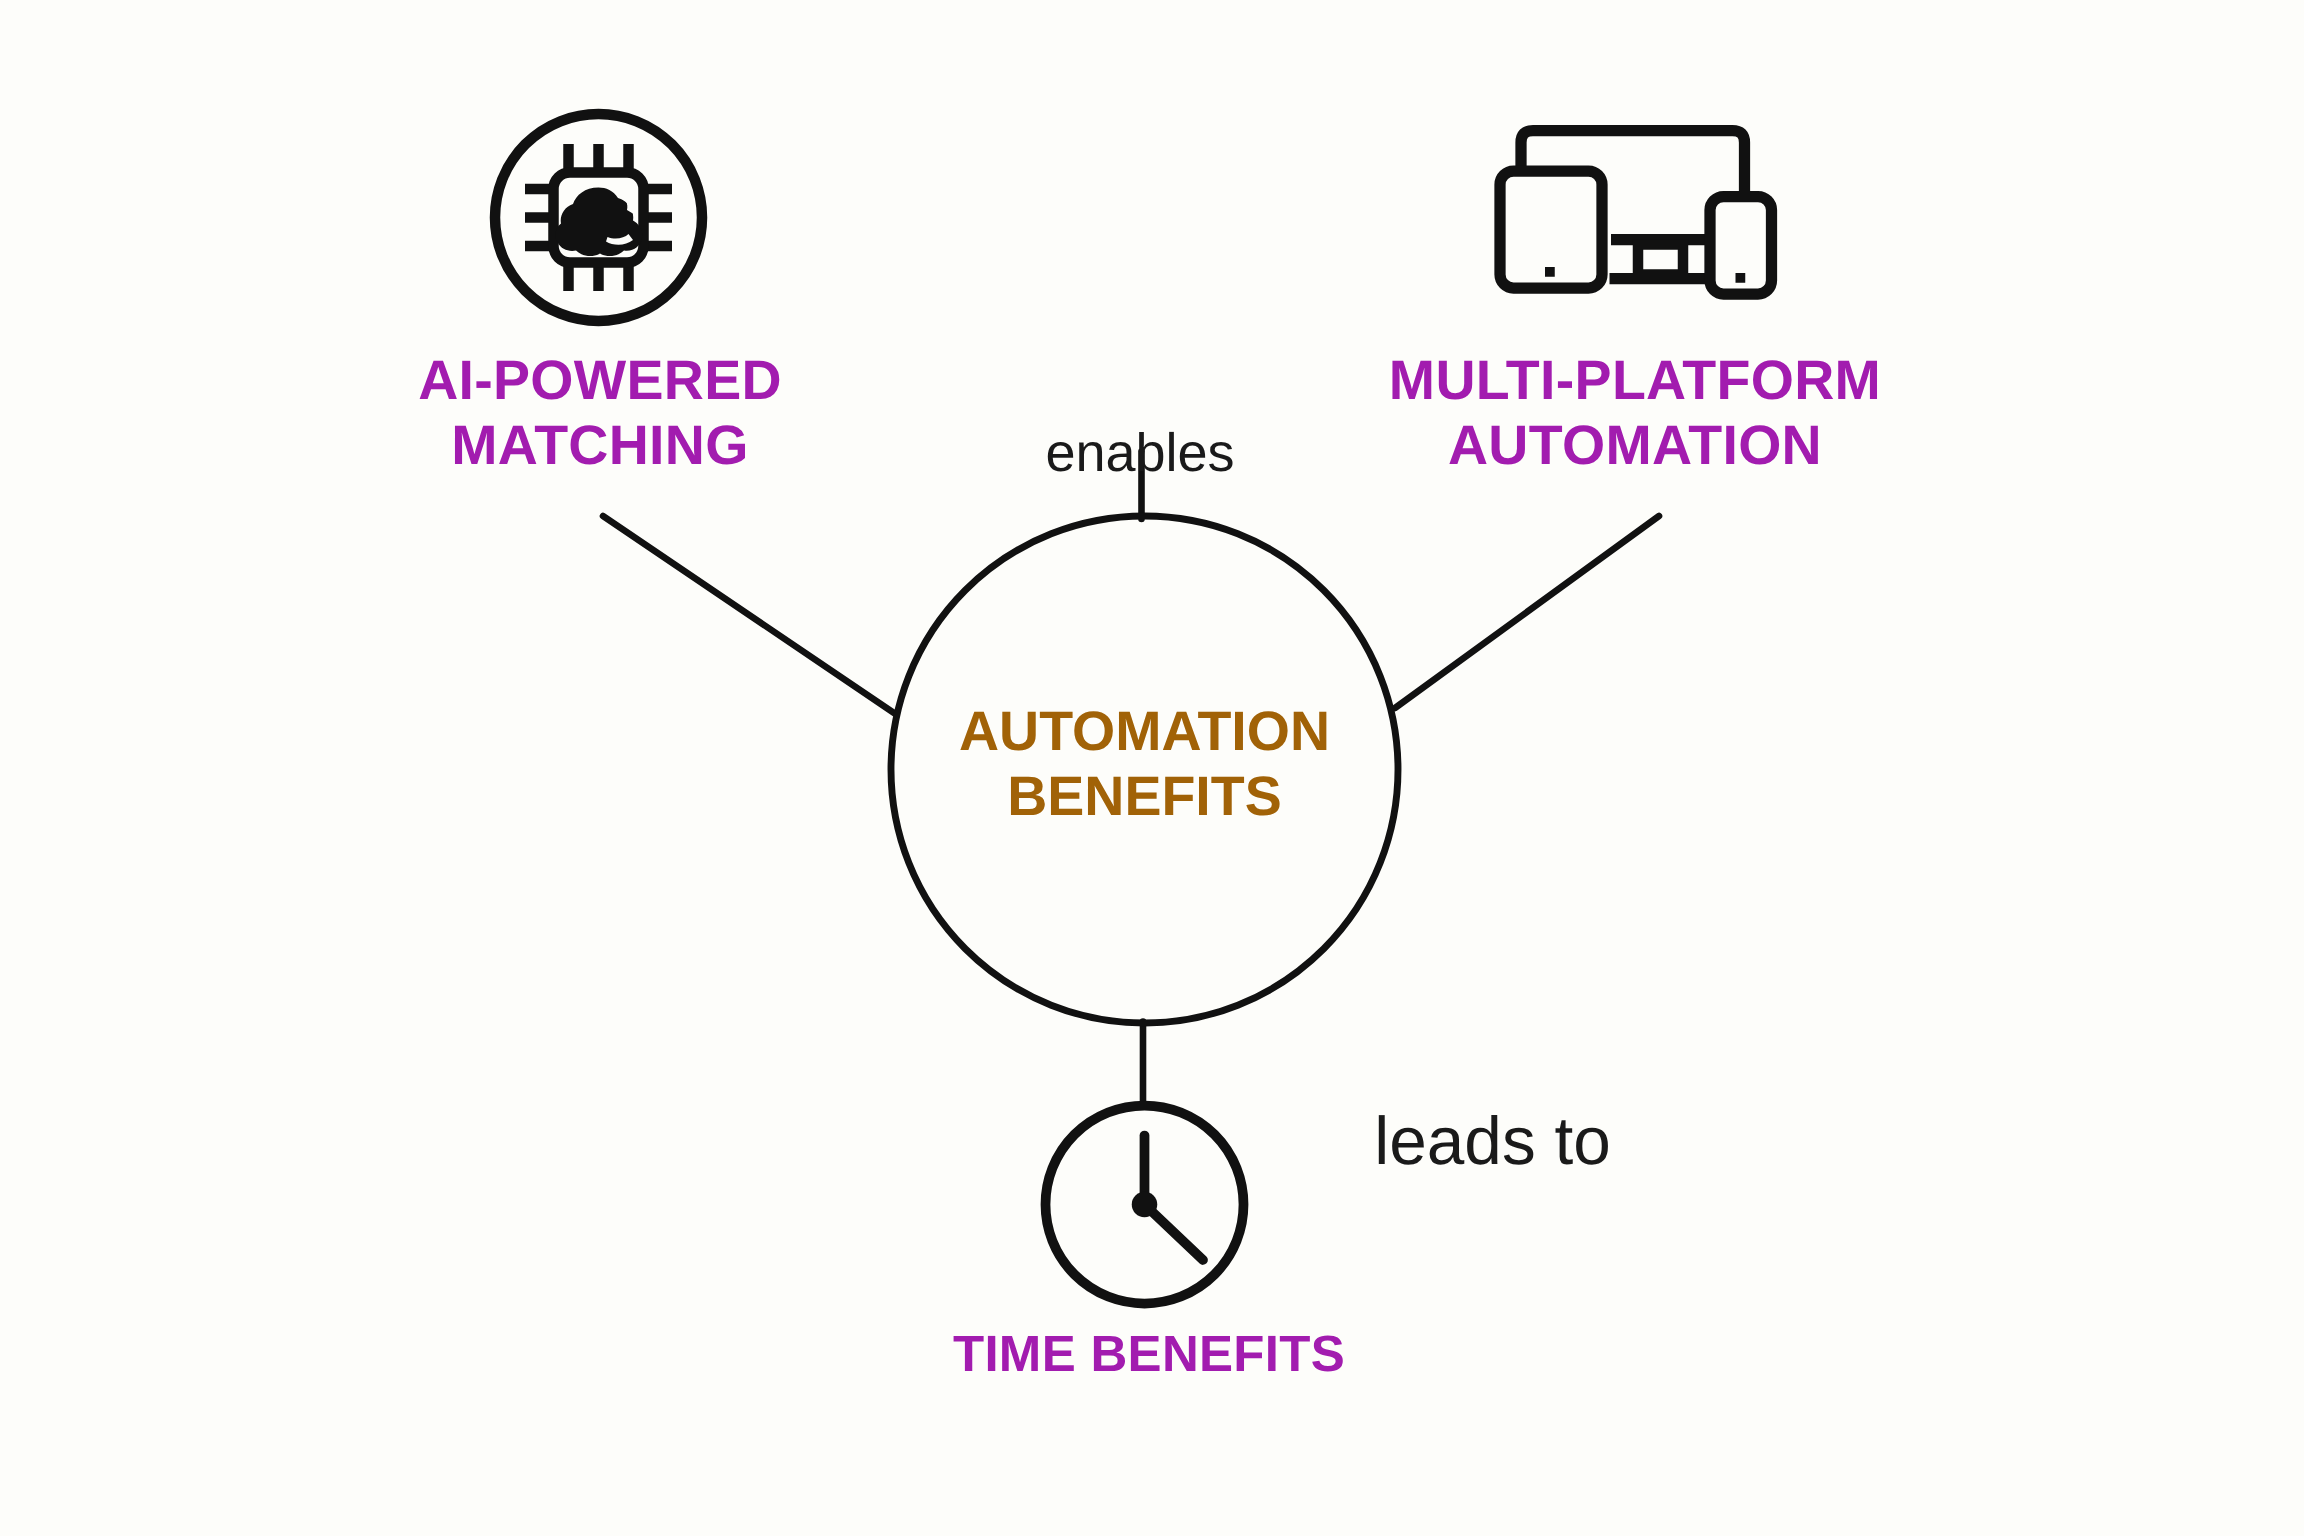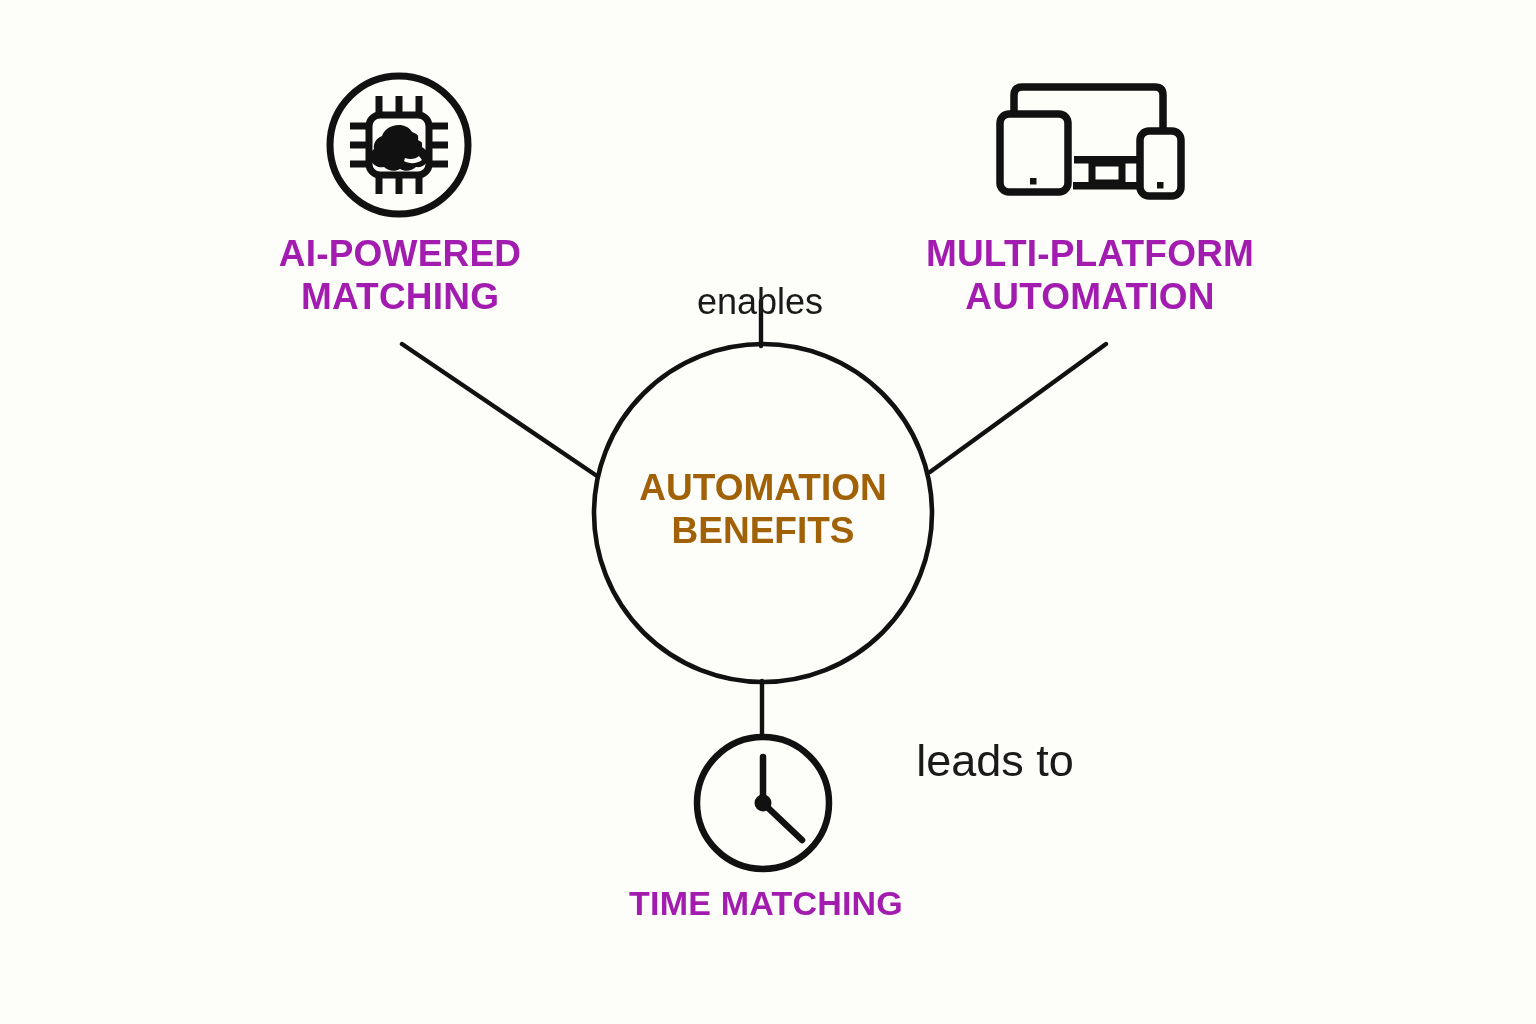--- a/index.html
+++ b/index.html
@@ -186,21 +186,21 @@
       <circle cx="763" cy="803" r="8.5" fill="#111111"></circle>
     </g>
   </svg>
 
   <div class="node-label" id="label-ai-powered-matching">AI-POWERED
 MATCHING</div>
 
   <div class="node-label" id="label-multi-platform-aggregation">MULTI-PLATFORM
 AUTOMATION</div>
 
-  <div class="node-label" id="label-time-savings">TIME MATCHING</div>
+  <div class="node-label" id="label-time-savings">TIME BENEFITS</div>
 
   <div class="center-label" id="label-automation-benefits">AUTOMATION
 BENEFITS</div>
 
   <div class="edge-label" id="label-enables">enables</div>
 
   <div class="edge-label" id="label-leads-to">leads to</div>
 
 </div>
 

